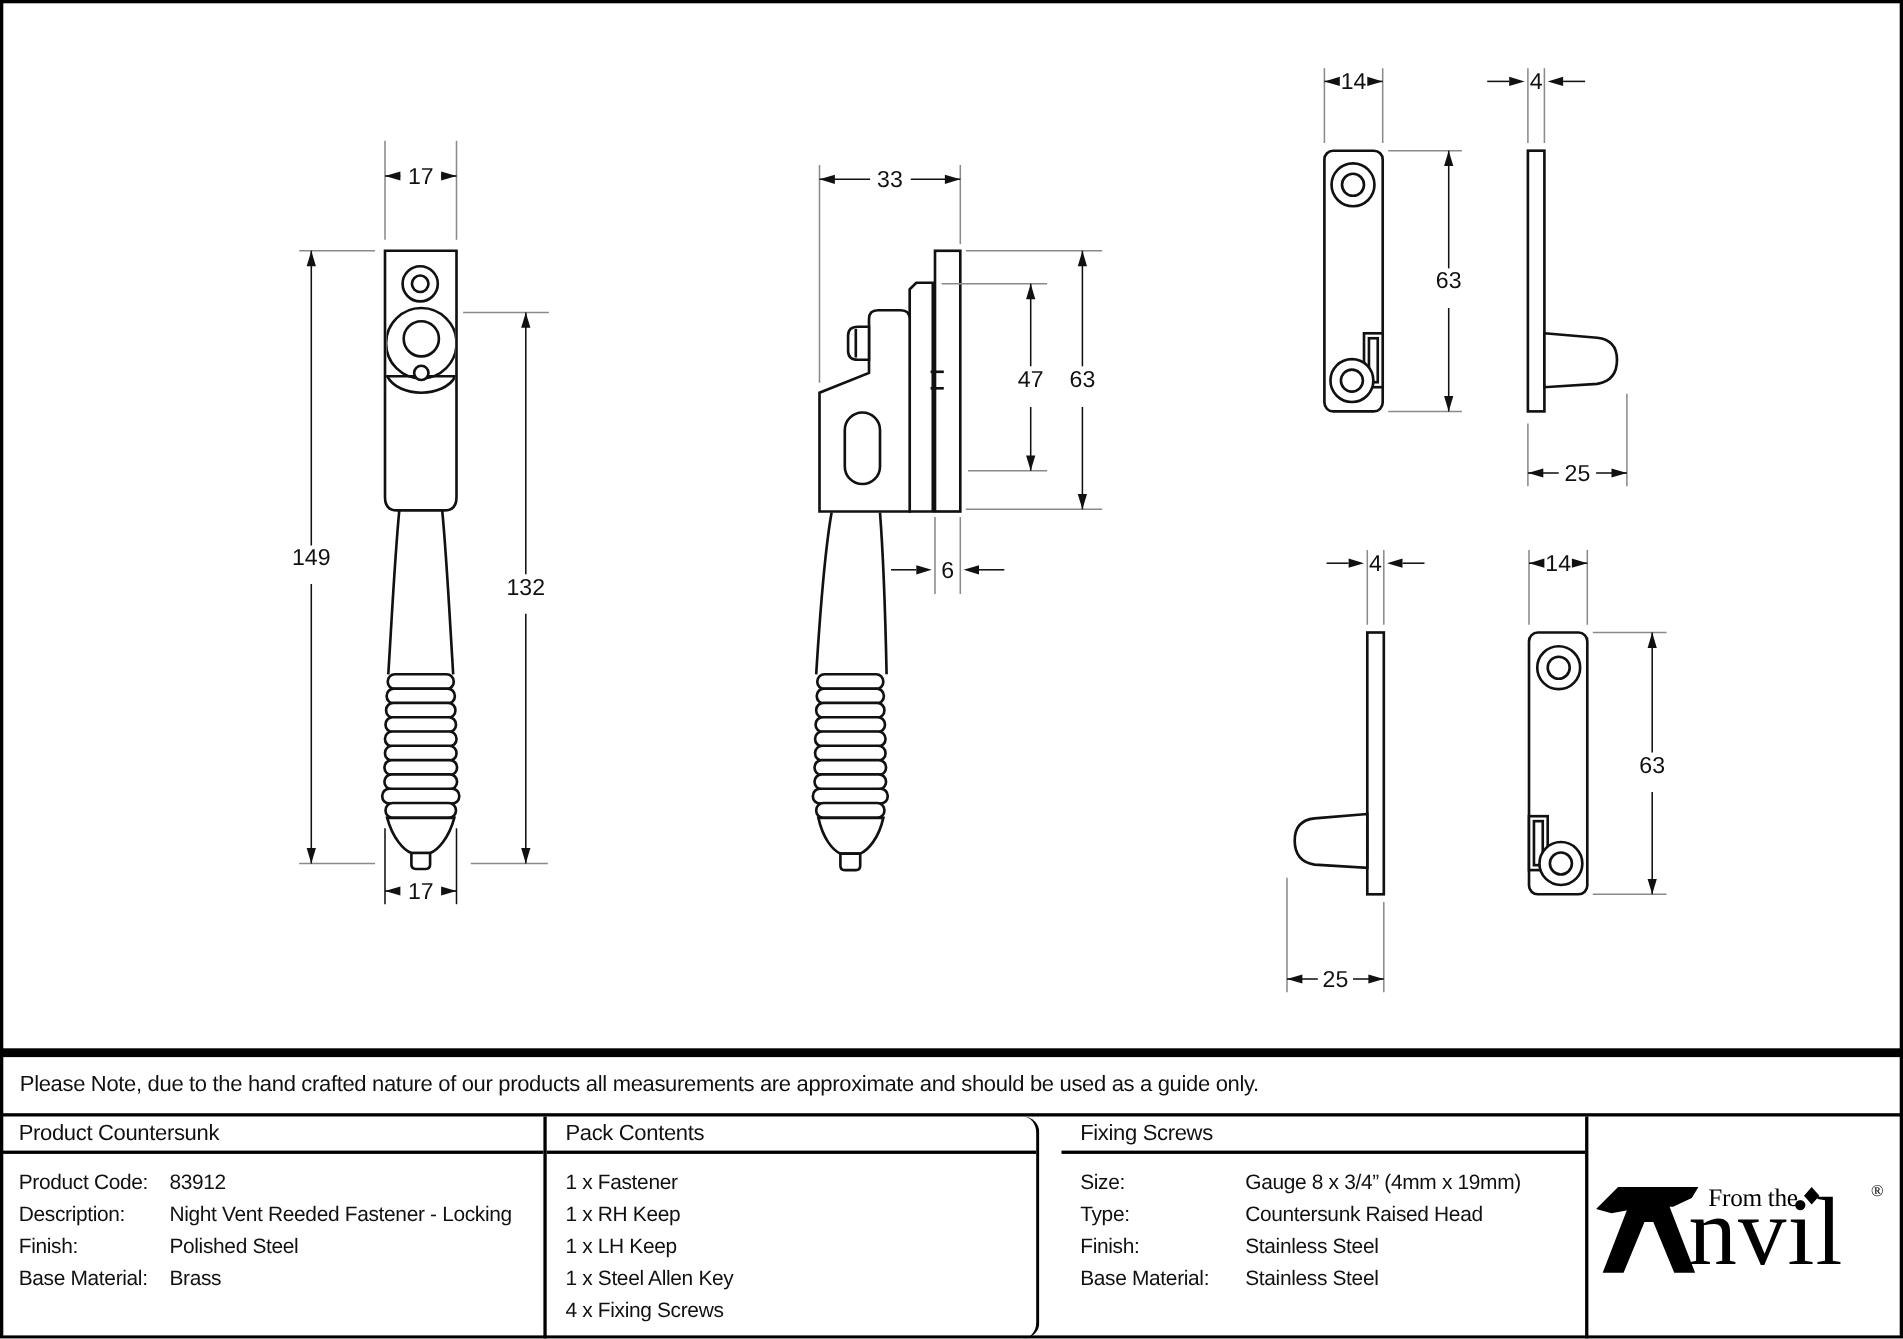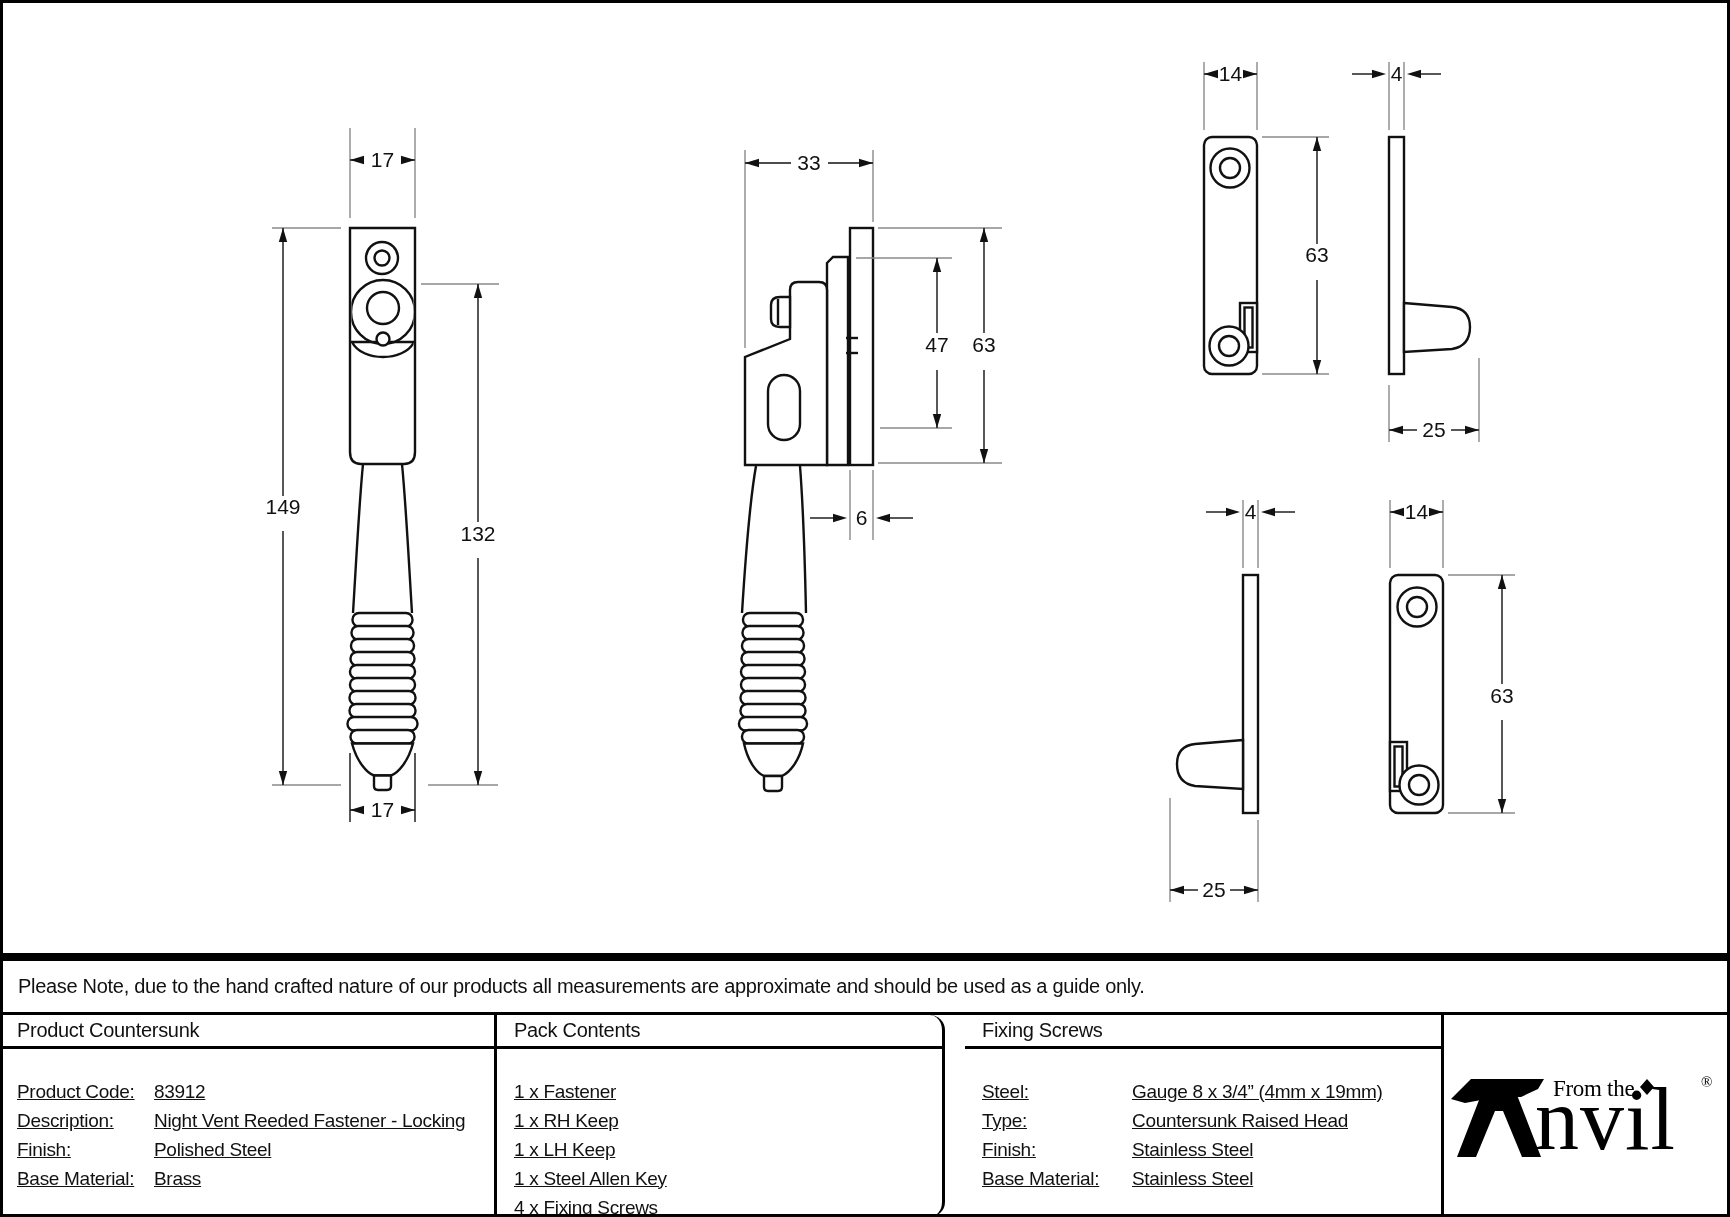--- a/index.html
+++ b/index.html
@@ -12,21 +12,21 @@
   
   .spec-table{position:absolute;left:0;right:0;top:953px;bottom:0;border-top:8px solid #000000;display:flex;flex-direction:column;letter-spacing:-0.3px;}
   .note-row{height:51px;border-bottom:3px solid #000;display:flex;align-items:center;padding:0 18px;font-size:20px;flex:none;}
   .cols{flex:1;display:flex;min-height:0;}
   .col{border-right:3px solid #000;display:flex;flex-direction:column;flex:none;}
   .col1{width:494px;}
   .col2{width:445px;border-radius:15px;}
   .col3{width:476px;margin-left:20px;}
   .col4{flex:1;border-right:none;align-items:center;justify-content:center;display:flex;}
   .col-header{height:31px;border-bottom:3px solid #000;display:flex;align-items:center;padding:0 17px;font-size:20px;flex:none;}
-  .col-body{flex:1;padding:28px 17px 0;font-size:19px;text-decoration:underline;}
+  .col-body{flex:1;padding:12px 17px 0;font-size:19px;}
   .kv{display:flex;height:29px;align-items:center;}
   .kv .k{width:137px;flex:none;}
   .col3 .kv .k{width:150px;}
   .pi{height:29px;display:flex;align-items:center;}
   
   .obj{fill:#ffffff;stroke:#111;stroke-width:2.4px;}
   .objl{fill:none;stroke:#111;stroke-width:2.4px;}
   .dim{stroke:#111;stroke-width:1.4px;fill:none;}
   .ext{stroke:#8a8a8a;stroke-width:1.4px;fill:none;}
   .ah{fill:#111;stroke:none;}
@@ -353,21 +353,21 @@
           </div>
       </div>
 
       <div class="col col3">
         <div class="col-header">
           <span>Fixing Screws</span>
         </div>
         <div class="col-body">
 
             <div class="kv">
-              <span class="k">Steel:</span>
+              <span class="k">Size:</span>
               <span class="v">Gauge 8 x 3/4” (4mm x 19mm)</span>
             </div>
 
             <div class="kv">
               <span class="k">Type:</span>
               <span class="v">Countersunk Raised Head</span>
             </div>
 
             <div class="kv">
               <span class="k">Finish:</span>

